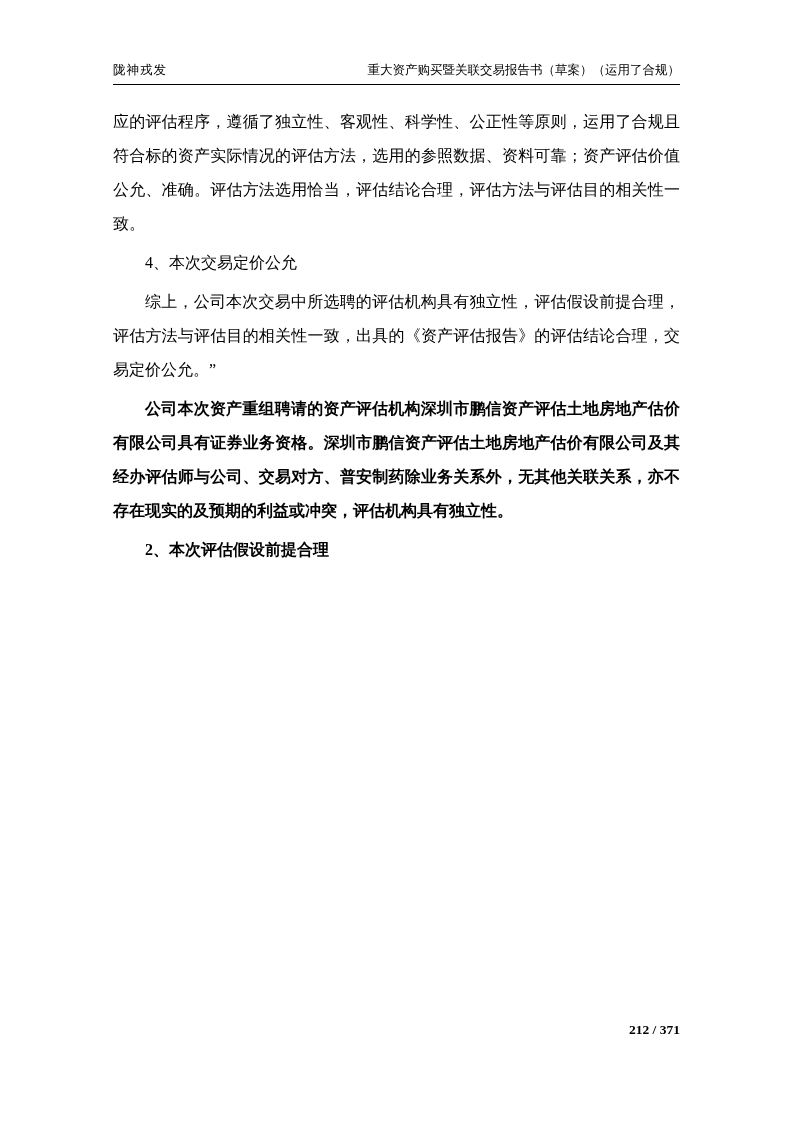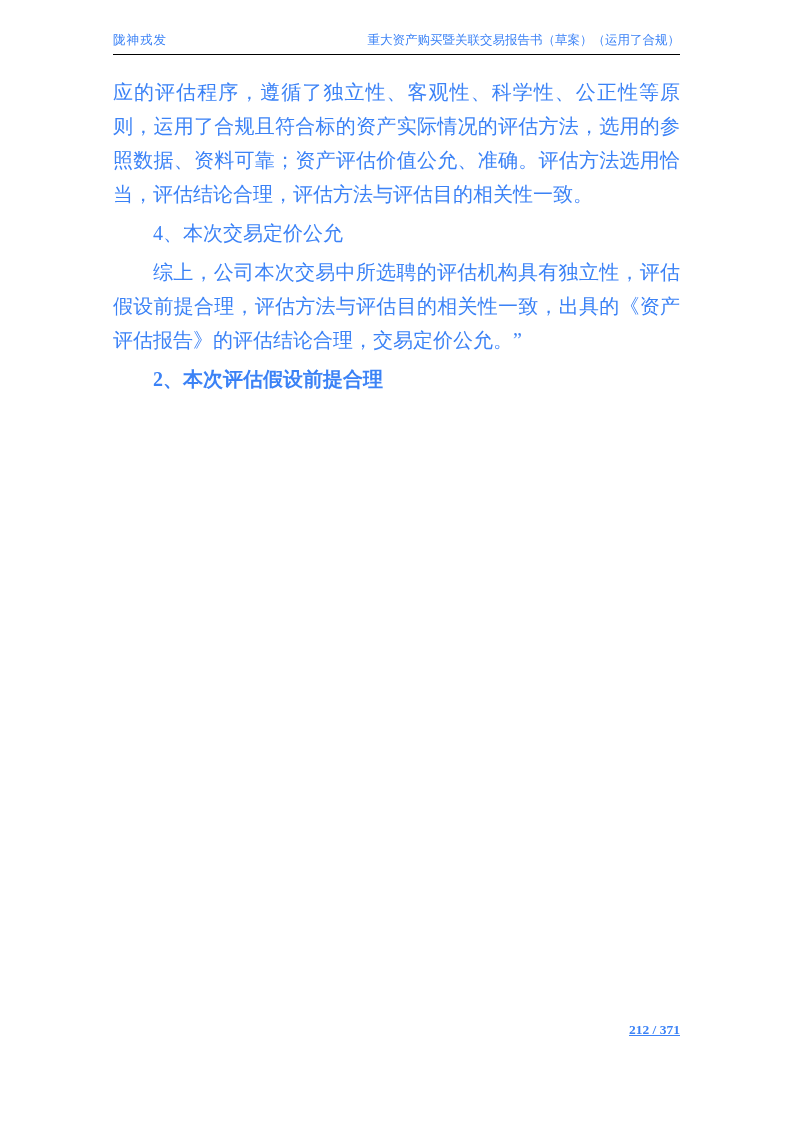--- a/index.html
+++ b/index.html
@@ -7,72 +7,72 @@
     padding: 0;
     background: #ffffff;
   }
   .page {
     position: relative;
     width: 793px;
     height: 1122px;
     margin: 0 auto;
     background: #ffffff;
     box-sizing: border-box;
-    padding: 32px 113px 0 113px;
+    padding: 62px 113px 0 113px;
     font-family: "Liberation Serif", "DejaVu Serif", serif;
-    color: #3b82f6;
+    color: #000000;
     overflow: hidden;
   }
   .doc-header {
     display: flex;
     justify-content: space-between;
     align-items: flex-end;
     font-size: 12.5px;
     padding-bottom: 5px;
   }
   .doc-header .hdr-left { letter-spacing: 1px; }
   .header-rule {
     border: none;
     border-top: 1.6px solid #000000;
     margin: 0 0 20px 0;
   }
   .doc-body p {
     margin: 0 0 5px 0;
-    font-size: 20px;
+    font-size: 16px;
     line-height: 34px;
     text-align: justify;
     text-justify: inter-ideograph;
   }
   .doc-body p.indent { text-indent: 2em; }
   .doc-body p.bold { font-weight: bold; }
   .doc-footer {
     position: absolute;
     right: 113px;
     top: 1022px;
     font-size: 13.5px;
     font-weight: bold;
-    text-decoration: underline;
   }
 </style>
 </head>
 <body>
 
 <div class="page">
 
   <div class="doc-header">
     <span class="hdr-left">陇神戎发</span>
     <span class="hdr-right">重大资产购买暨关联交易报告书（草案）（运用了合规）</span>
   </div>
 
   <hr class="header-rule">
 
   <div class="doc-body">
       <p class="">应的评估程序，遵循了独立性、客观性、科学性、公正性等原则，运用了合规且符合标的资产实际情况的评估方法，选用的参照数据、资料可靠；资产评估价值公允、准确。评估方法选用恰当，评估结论合理，评估方法与评估目的相关性一致。</p>
       <p class="indent">4、本次交易定价公允</p>
       <p class="indent">综上，公司本次交易中所选聘的评估机构具有独立性，评估假设前提合理，评估方法与评估目的相关性一致，出具的《资产评估报告》的评估结论合理，交易定价公允。”</p>
+      <p class="bold indent">公司本次资产重组聘请的资产评估机构深圳市鹏信资产评估土地房地产估价有限公司具有证券业务资格。深圳市鹏信资产评估土地房地产估价有限公司及其经办评估师与公司、交易对方、普安制药除业务关系外，无其他关联关系，亦不存在现实的及预期的利益或冲突，评估机构具有独立性。</p>
       <p class="bold indent">2、本次评估假设前提合理</p>
     </div>
 
   <div class="doc-footer">
     <span>212 / 371</span>
   </div>
 
 </div>
 
 </body></html>

